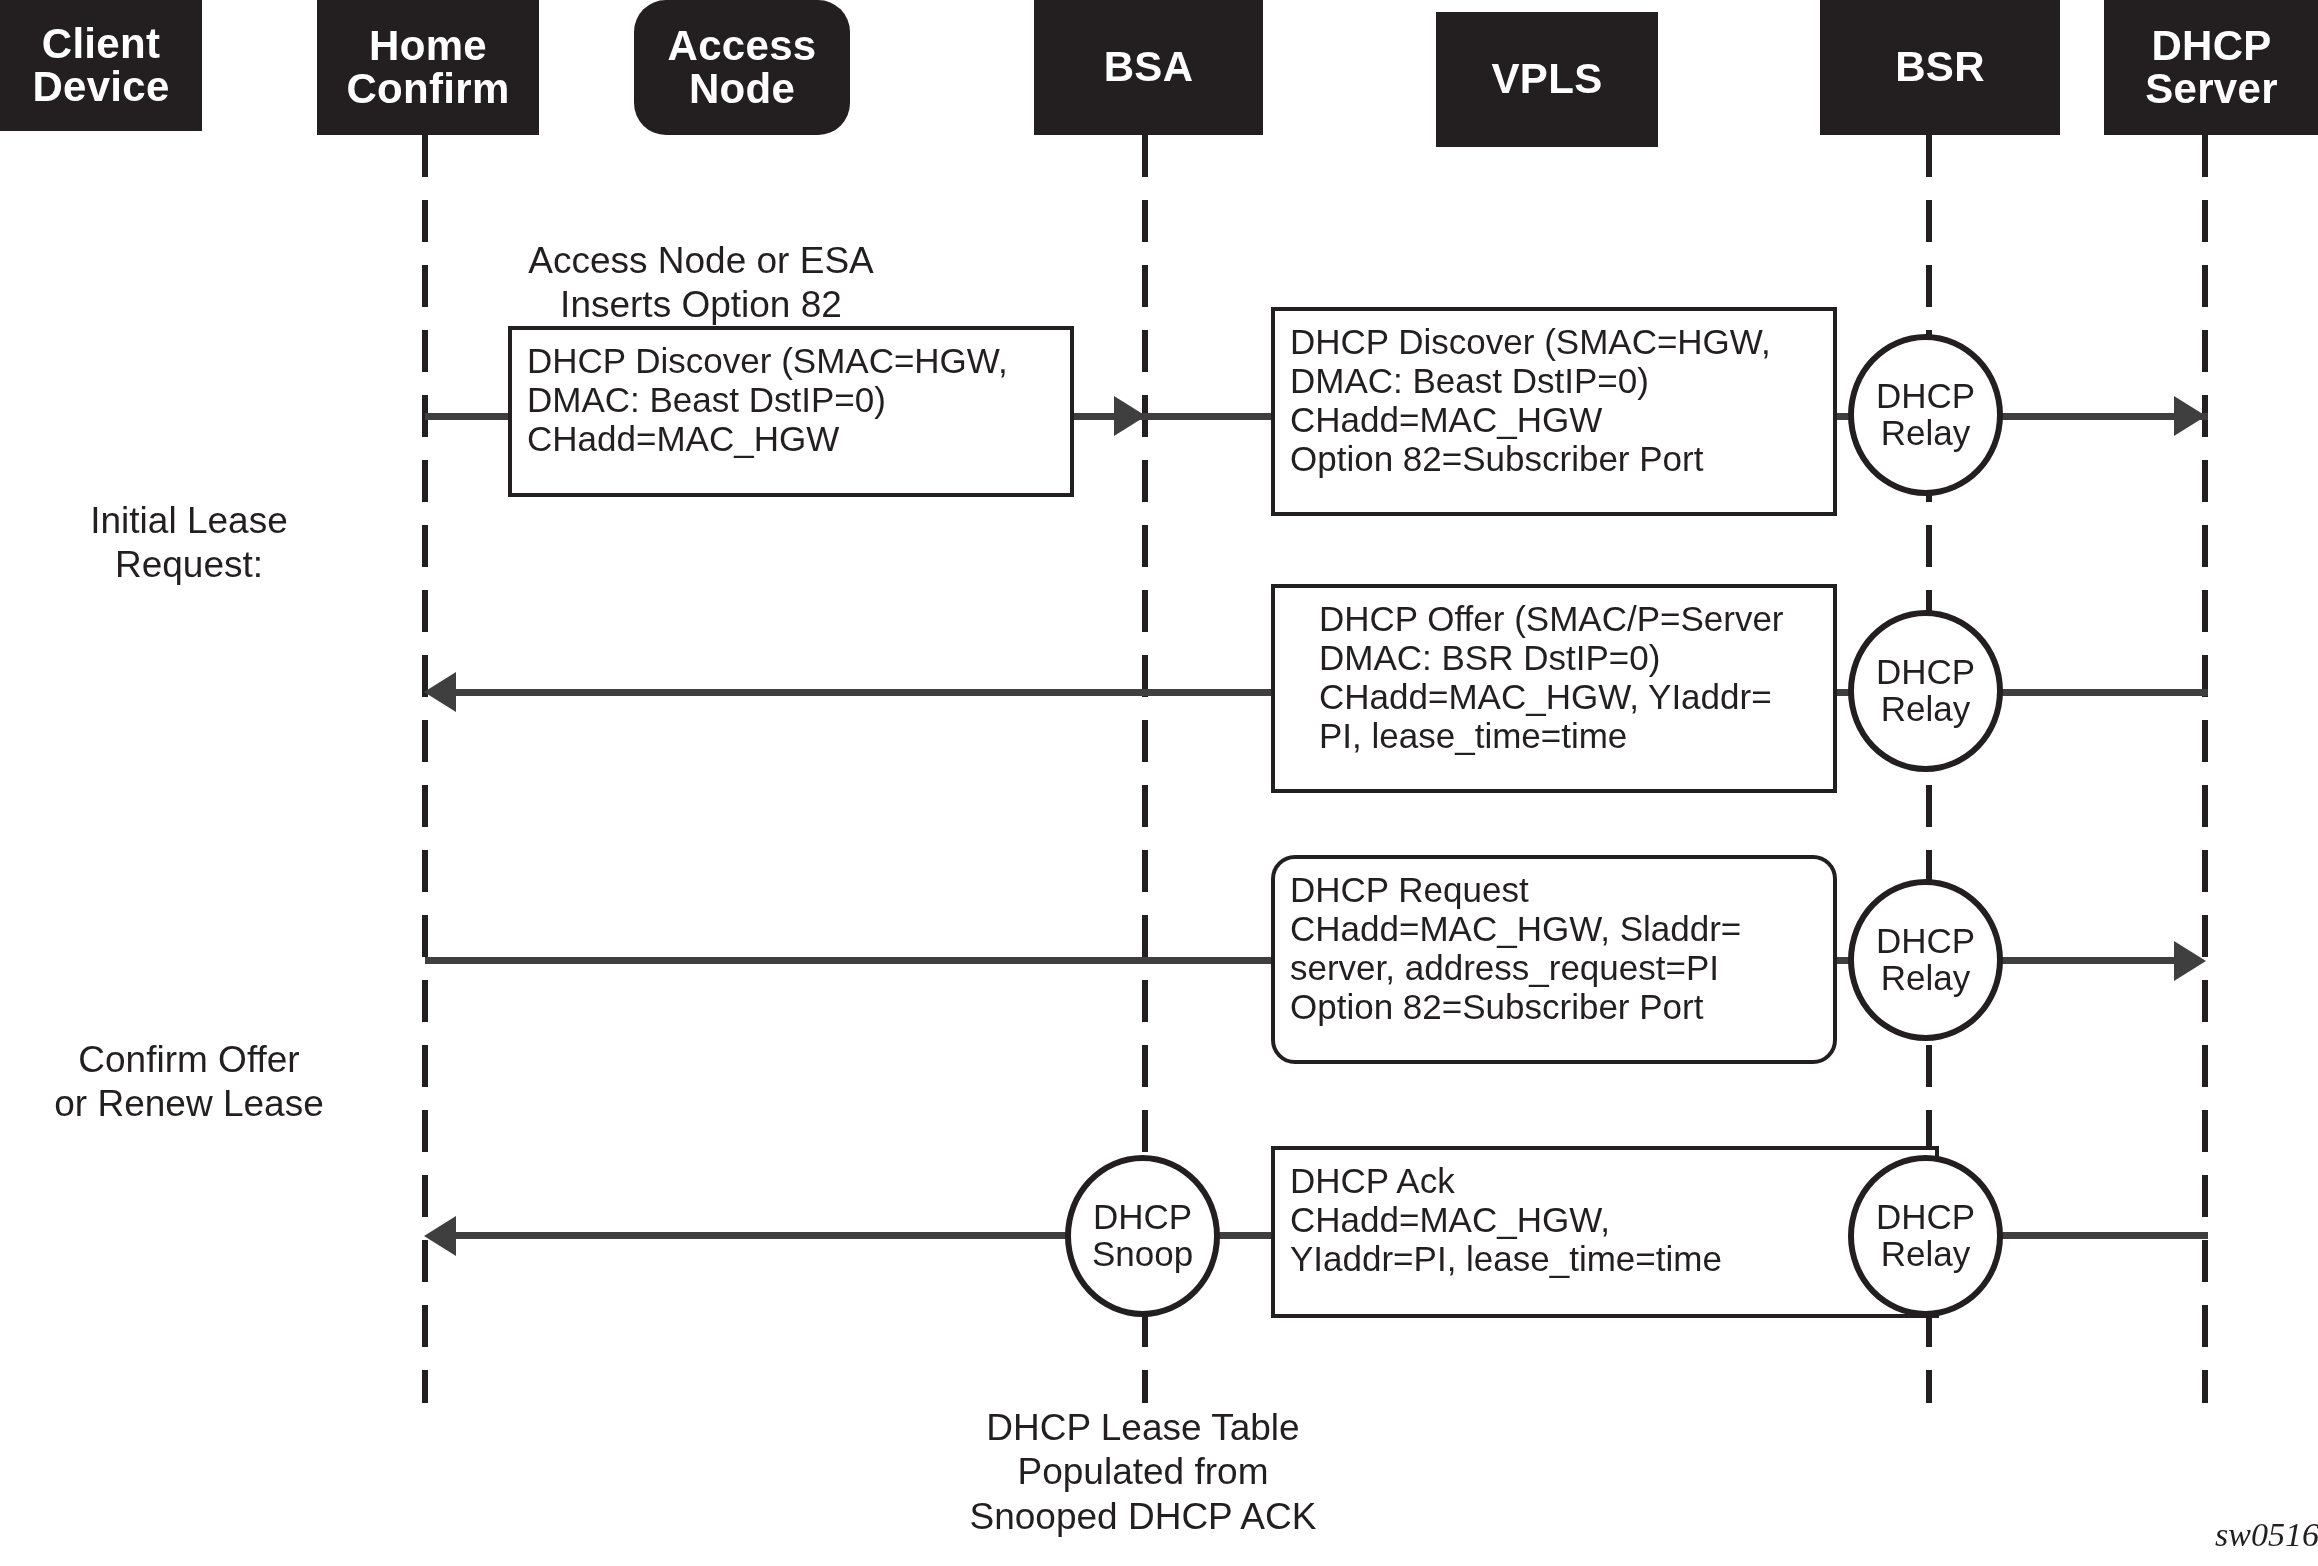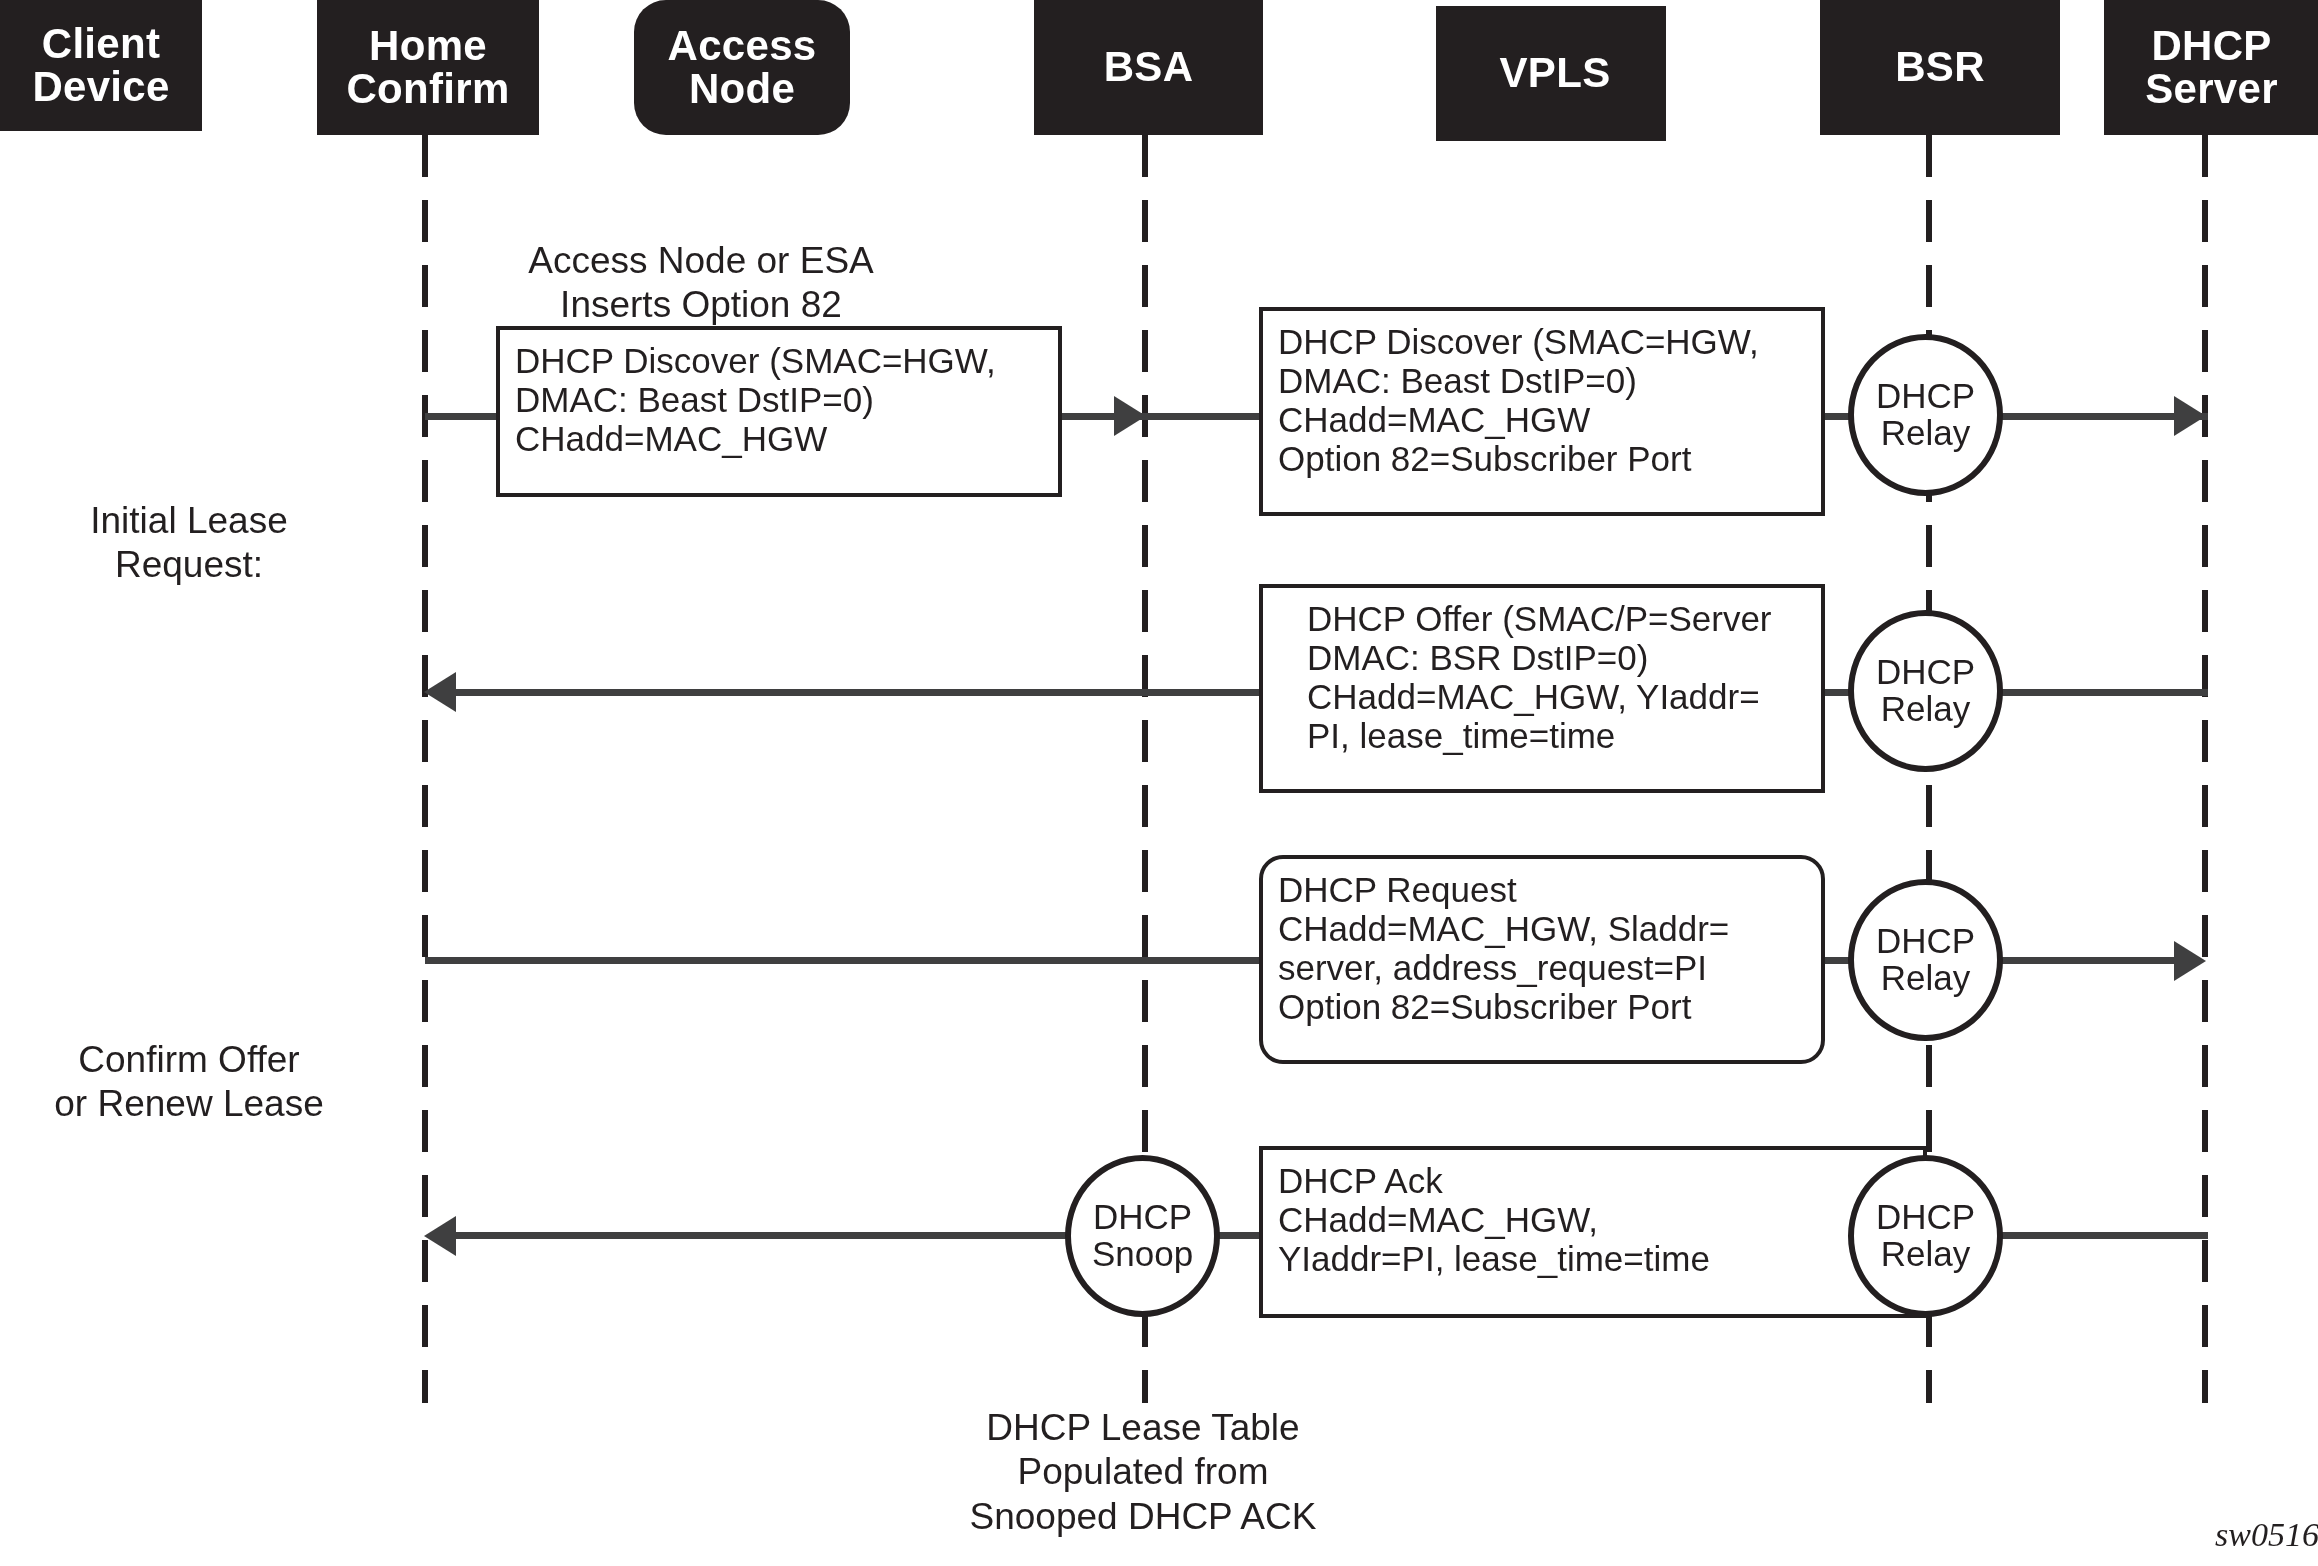--- a/index.html
+++ b/index.html
@@ -67,20 +67,21 @@
   .msg-box {
     position: absolute;
     background: #ffffff;
     border: 4.7px solid #231f20;
     box-sizing: border-box;
     font-size: 35px;
     line-height: 1.12;
     padding: 10.8px 12px 6.7px 15px;
     color: #231f20;
     white-space: pre-line;
+    margin-left: 12px;
   }
 
   
   .node-ellipse {
     position: absolute;
     background: #ffffff;
     border: 6px solid #231f20;
     border-radius: 50%;
     box-sizing: border-box;
     display: flex;
@@ -128,21 +129,21 @@
 
   <div class="actor-box" style="left:634px; top:0px; width:216px; height:135px;border-radius:32px;">
     <span>Access</span>
     <span>Node</span>
   </div>
 
   <div class="actor-box" style="left:1034px; top:0px; width:229px; height:135px;">
     <span>BSA</span>
   </div>
 
-  <div class="actor-box" style="left:1436px; top:6px; width:222px; height:135px;padding-left:8px;">
+  <div class="actor-box" style="left:1436px; top:12px; width:222px; height:135px;">
     <span>VPLS</span>
   </div>
 
   <div class="actor-box" style="left:1820px; top:0px; width:240px; height:135px;">
     <span>BSR</span>
   </div>
 
   <div class="actor-box" style="left:2104px; top:0px; width:215px; height:135px;">
     <span>DHCP</span>
     <span>Server</span>

